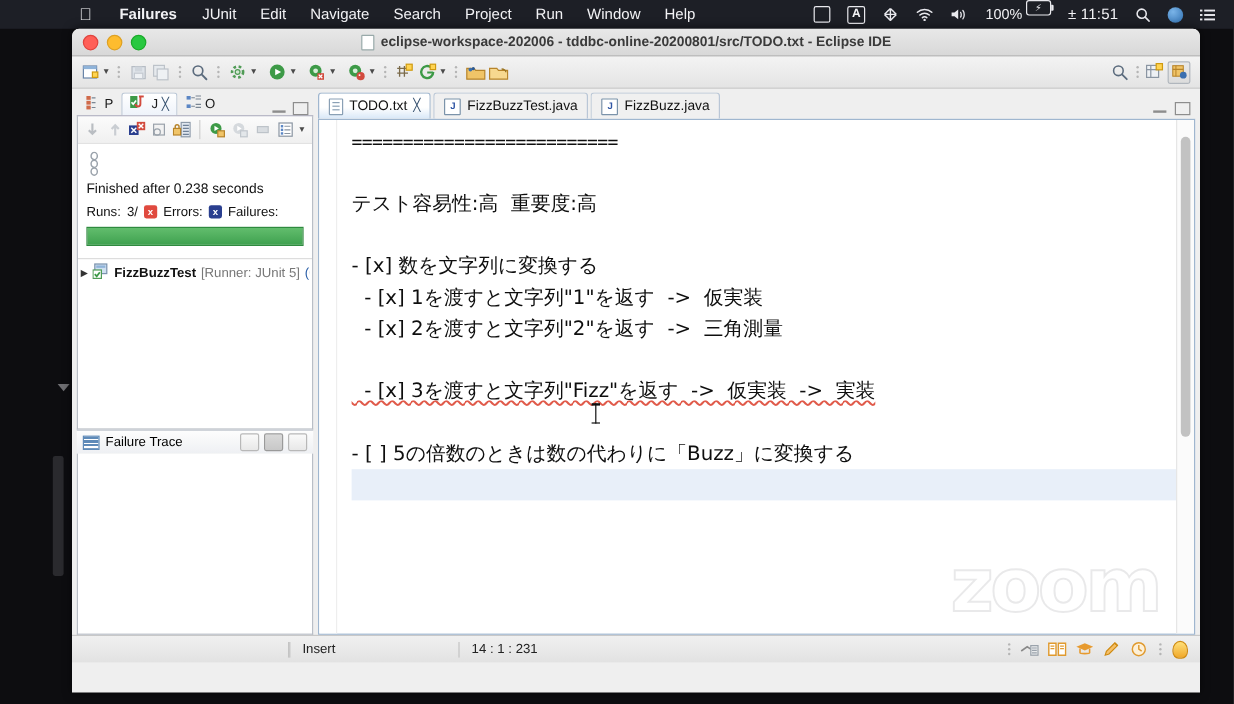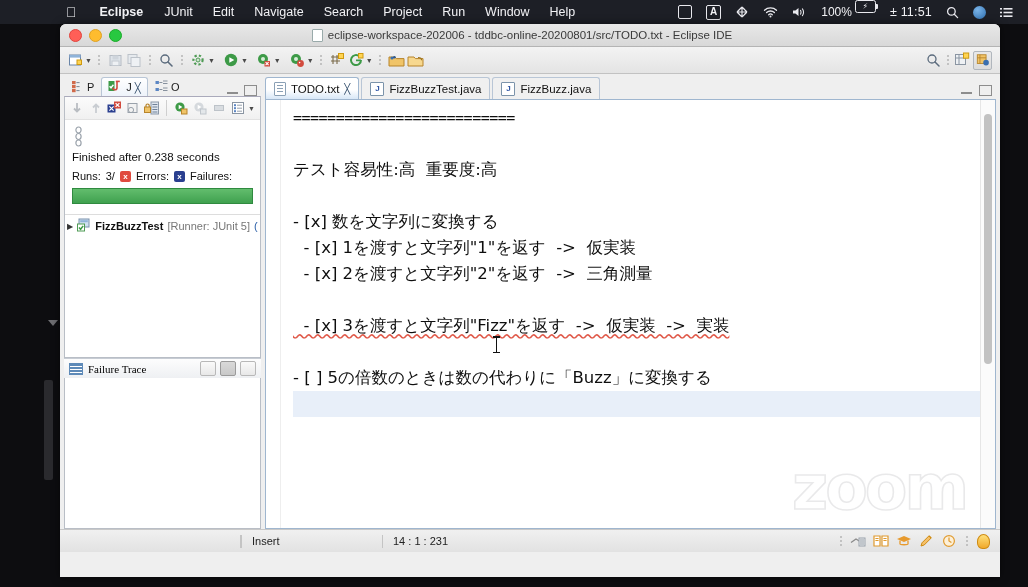--- a/index.html
+++ b/index.html
@@ -34,21 +34,21 @@
   .win{position:absolute;left:60px;top:24px;width:940px;height:553px;background:#efefef;
        border-radius:6px 6px 0 0;overflow:hidden;box-shadow:0 0 8px rgba(0,0,0,.55);}
   .titlebar{height:22px;background:linear-gradient(#e8e8e8,#d8d8d8);
             border-bottom:1px solid #b4b4b4;display:flex;align-items:center;position:relative;}
   .traffic{display:flex;gap:7px;padding-left:9px;}
   .tl{width:11px;height:11px;border-radius:50%;}
   .tl.r{background:#ff5f57;border:.5px solid #e0443e;}
   .tl.y{background:#febc2e;border:.5px solid #dea123;}
   .tl.g{background:#28c840;border:.5px solid #1aab29;}
   .title-txt{position:absolute;left:0;right:16px;text-align:center;font-size:11.5px;color:#3a3a3a;
-             display:flex;align-items:center;justify-content:center;gap:5px;}
+             display:flex;align-items:center;justify-content:center;gap:5px;font-weight:bold;}
   .doc-ic{width:9px;height:11px;background:#fff;border:1px solid #9aa;border-radius:1px;display:inline-block;}
 
   
   .toolbar{height:26px;background:linear-gradient(#f3f3f3,#e4e4e4);
            border-bottom:1px solid #c2c2c2;display:flex;align-items:center;padding:0 4px;gap:2px;}
   .tb{display:flex;align-items:center;gap:2px;padding:0 3px;}
   .sep{width:1px;height:16px;background:#cfcfcf;margin:0 3px;}
   .dot-sep{width:5px;height:16px;display:flex;flex-direction:column;justify-content:center;align-items:center;gap:2px;}
   .dot-sep i{width:2px;height:2px;background:#b5b5b5;border-radius:50%;display:block;}
   .ic{width:17px;height:17px;display:inline-flex;align-items:center;justify-content:center;font-size:12px;}
@@ -68,36 +68,36 @@
   .vt-ctrl{margin-left:auto;display:flex;gap:6px;padding-right:4px;align-items:center;}
   .minmax{width:11px;height:9px;border:1px solid #8d8d8d;display:inline-block;}
   .minbar{width:11px;height:2px;background:#8d8d8d;display:inline-block;margin-top:5px;}
 
   .panel{background:#fff;border:1px solid #b9bec6;border-top-color:#aab;flex:1;display:flex;flex-direction:column;overflow:hidden;}
   .ptoolbar{height:22px;background:linear-gradient(#fbfbfb,#f0f0f0);border-bottom:1px solid #e2e2e2;
             display:flex;align-items:center;gap:4px;padding:0 5px;}
   .junit-body{padding:4px 7px;font-size:11px;color:#111;}
   .chain{margin:2px 0 3px 2px;color:#777;font-size:10px;line-height:6px;}
   .fin{font-size:11.5px;color:#111;margin:3px 0 7px 0;}
-  .counts{display:flex;align-items:center;gap:5px;font-size:11px;margin-bottom:6px;}
+  .counts{display:flex;align-items:flex-start;gap:5px;font-size:11px;margin-bottom:6px;}
   .cbadge{width:11px;height:11px;border-radius:2px;display:inline-flex;align-items:center;justify-content:center;
           font-size:8px;color:#fff;font-weight:bold;}
   .cb-err{background:#e04a3f;}
   .cb-fail{background:#2a3f8f;}
   .greenbar{height:14px;background:linear-gradient(#62bd6d,#3fa14f);border:1px solid #2f8a3f;margin:0 0 6px 0;}
   .tree{font-size:11px;padding:3px 2px;border-top:1px solid #ddd;}
   .trow{display:flex;align-items:center;gap:4px;white-space:nowrap;overflow:hidden;}
   .tri{font-size:8px;color:#333;}
   .tclass{font-weight:bold;color:#111;}
   .tmeta{color:#777;}
   .tblue{color:#2b5fa8;}
   .spacer{flex:1;}
 
   .ftrace-hd{height:19px;display:flex;align-items:center;gap:5px;padding:0 5px;font-size:11px;
-             background:linear-gradient(#fdfdfd,#eef0f3);border-top:1px solid #c7ccd4;font-family:Liberation Serif, serif;}
+             background:linear-gradient(#fdfdfd,#eef0f3);border-top:1px solid #c7ccd4;}
   .ft-ic{width:12px;height:10px;background:repeating-linear-gradient(#5e8ab8 0 2px,#fff 2px 3px);border:1px solid #5e8ab8;}
   .ftr-ctrl{margin-left:auto;display:flex;gap:4px;align-items:center;}
   .mini-btn{width:14px;height:13px;border:1px solid #b8b8b8;background:linear-gradient(#fafafa,#e8e8e8);border-radius:2px;}
   .mini-btn.on{background:linear-gradient(#d9d9d9,#c8c8c8);border-color:#9a9a9a;}
   .ftrace-body{flex:1;background:#fff;border:1px solid #b9bec6;border-top:none;}
 
   
   .etabs{height:22px;display:flex;align-items:flex-end;background:transparent;position:relative;}
   .etab{height:21px;display:flex;align-items:center;gap:5px;padding:0 8px;font-size:11.5px;color:#111;
         border:1px solid #b9c6d6;border-bottom:none;border-radius:3px 3px 0 0;margin-right:2px;background:#f0f0f0;}
@@ -145,21 +145,21 @@
   .leftbar{position:absolute;left:44px;top:380px;width:9px;height:100px;background:#2a2a2e;border-radius:2px;}
 </style>
 </head>
 <body>
 
 <div class="screen">
 
   <div class="menubar">
     <div class="mb-left">
       <span class="mb-apple"></span>
-      <span class="mb-item mb-app">Eclipse</span>
+      <span class="mb-item mb-app">Failures</span>
       <span class="mb-item">JUnit</span>
       <span class="mb-item">Edit</span>
       <span class="mb-item">Navigate</span>
       <span class="mb-item">Search</span>
       <span class="mb-item">Project</span>
       <span class="mb-item">Run</span>
       <span class="mb-item">Window</span>
       <span class="mb-item">Help</span>
     </div>
     <div class="mb-right">

